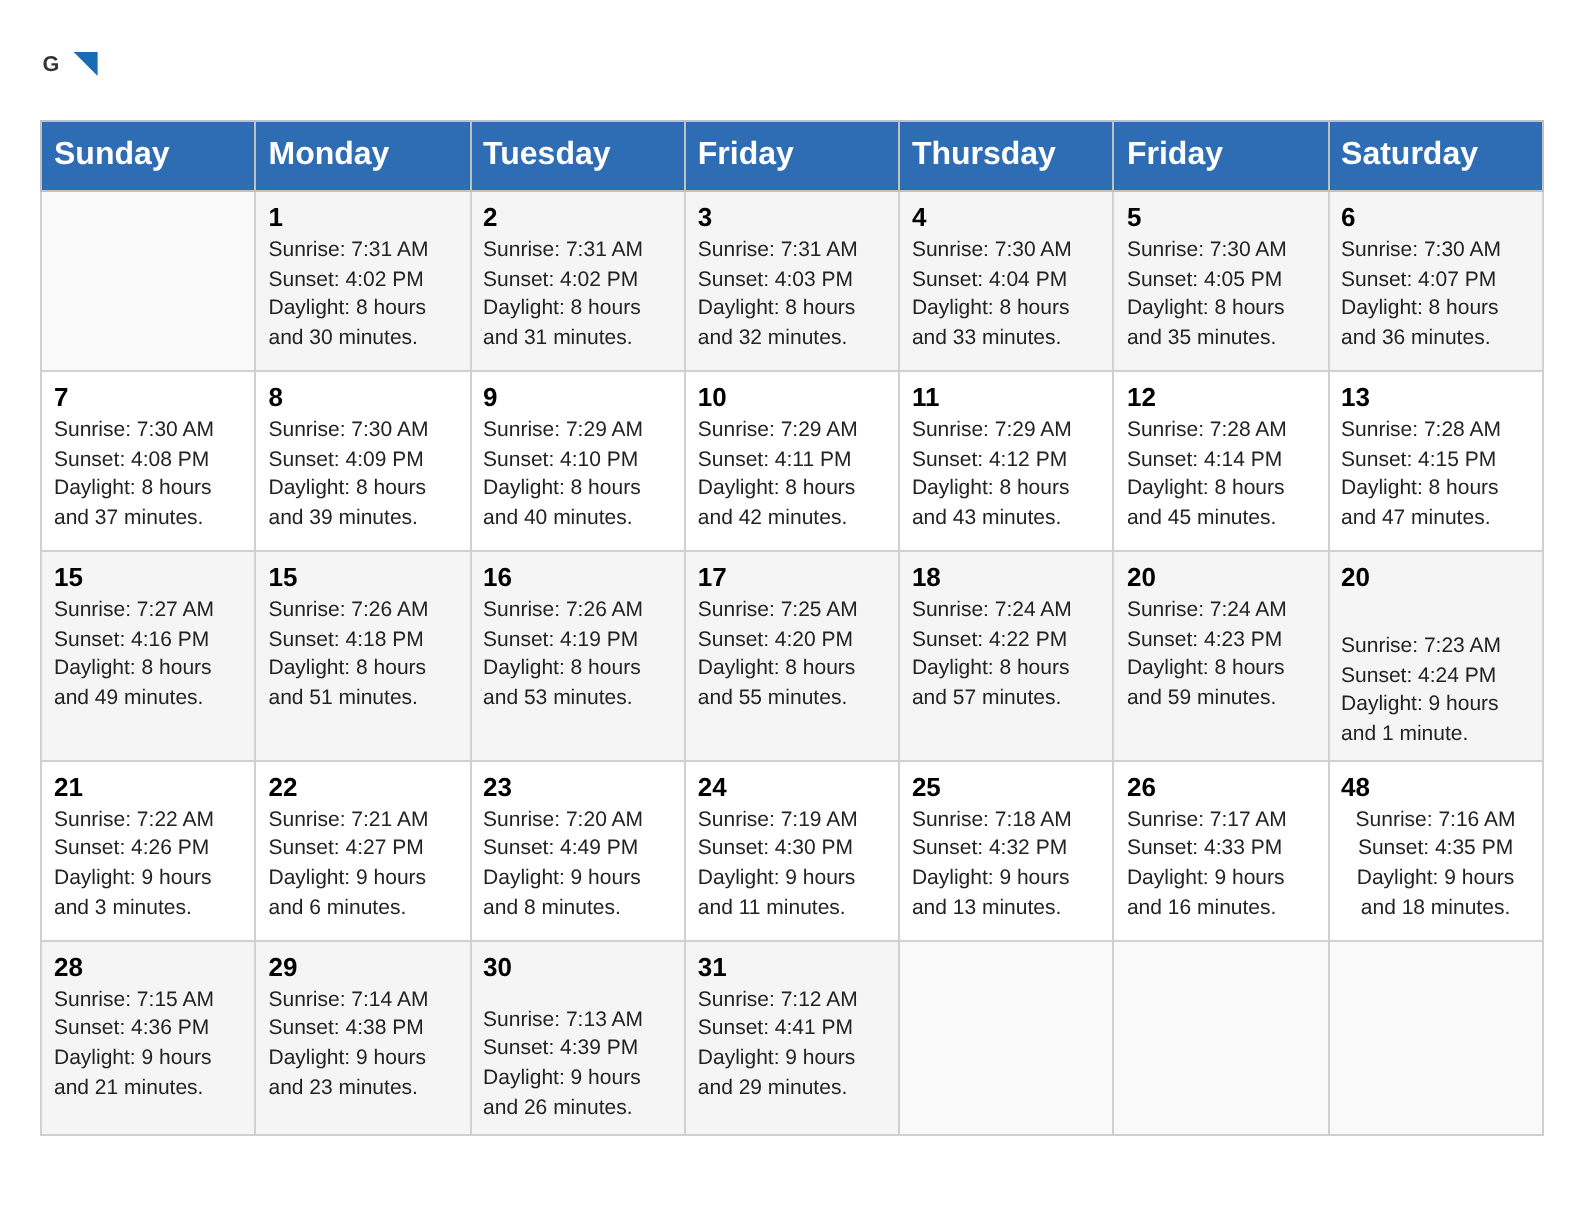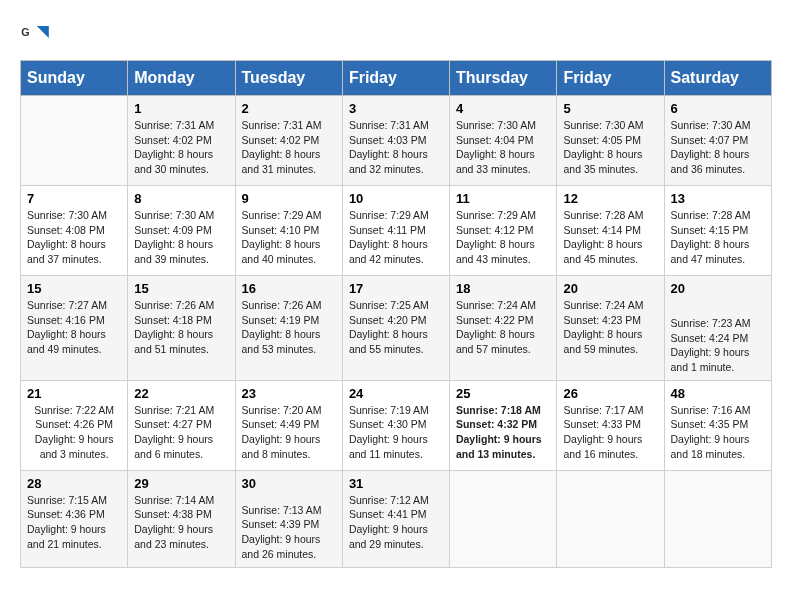--- a/index.html
+++ b/index.html
@@ -256,21 +256,21 @@
           <span class="day-number">20</span>
           <div class="day-info" style="white-space: pre-line; margin-top: 20px;">Sunrise: 7:23 AM
 Sunset: 4:24 PM
 Daylight: 9 hours
 and 1 minute.</div>
         </td>
       </tr>
       <tr>
         <td>
           <span class="day-number">21</span>
-          <div class="day-info" style="white-space: pre-line; text-align: center;">Sunrise: 7:22 AM
+          <div class="day-info" style="white-space: pre-line;">Sunrise: 7:22 AM
 Sunset: 4:26 PM
 Daylight: 9 hours
 and 3 minutes.</div>
         </td>
         <td>
           <span class="day-number">22</span>
           <div class="day-info" style="white-space: pre-line;">Sunrise: 7:21 AM
 Sunset: 4:27 PM
 Daylight: 9 hours
 and 6 minutes.</div>
@@ -284,35 +284,35 @@
         </td>
         <td>
           <span class="day-number">24</span>
           <div class="day-info" style="white-space: pre-line;">Sunrise: 7:19 AM
 Sunset: 4:30 PM
 Daylight: 9 hours
 and 11 minutes.</div>
         </td>
         <td>
           <span class="day-number">25</span>
-          <div class="day-info" style="white-space: pre-line; font-weight: bold;">Sunrise: 7:18 AM
+          <div class="day-info" style="white-space: pre-line;">Sunrise: 7:18 AM
 Sunset: 4:32 PM
 Daylight: 9 hours
 and 13 minutes.</div>
         </td>
         <td>
           <span class="day-number">26</span>
           <div class="day-info" style="white-space: pre-line;">Sunrise: 7:17 AM
 Sunset: 4:33 PM
 Daylight: 9 hours
 and 16 minutes.</div>
         </td>
         <td>
           <span class="day-number">48</span>
-          <div class="day-info" style="white-space: pre-line;">Sunrise: 7:16 AM
+          <div class="day-info" style="white-space: pre-line; text-align: center;">Sunrise: 7:16 AM
 Sunset: 4:35 PM
 Daylight: 9 hours
 and 18 minutes.</div>
         </td>
       </tr>
       <tr>
         <td>
           <span class="day-number">28</span>
           <div class="day-info" style="white-space: pre-line;">Sunrise: 7:15 AM
 Sunset: 4:36 PM

